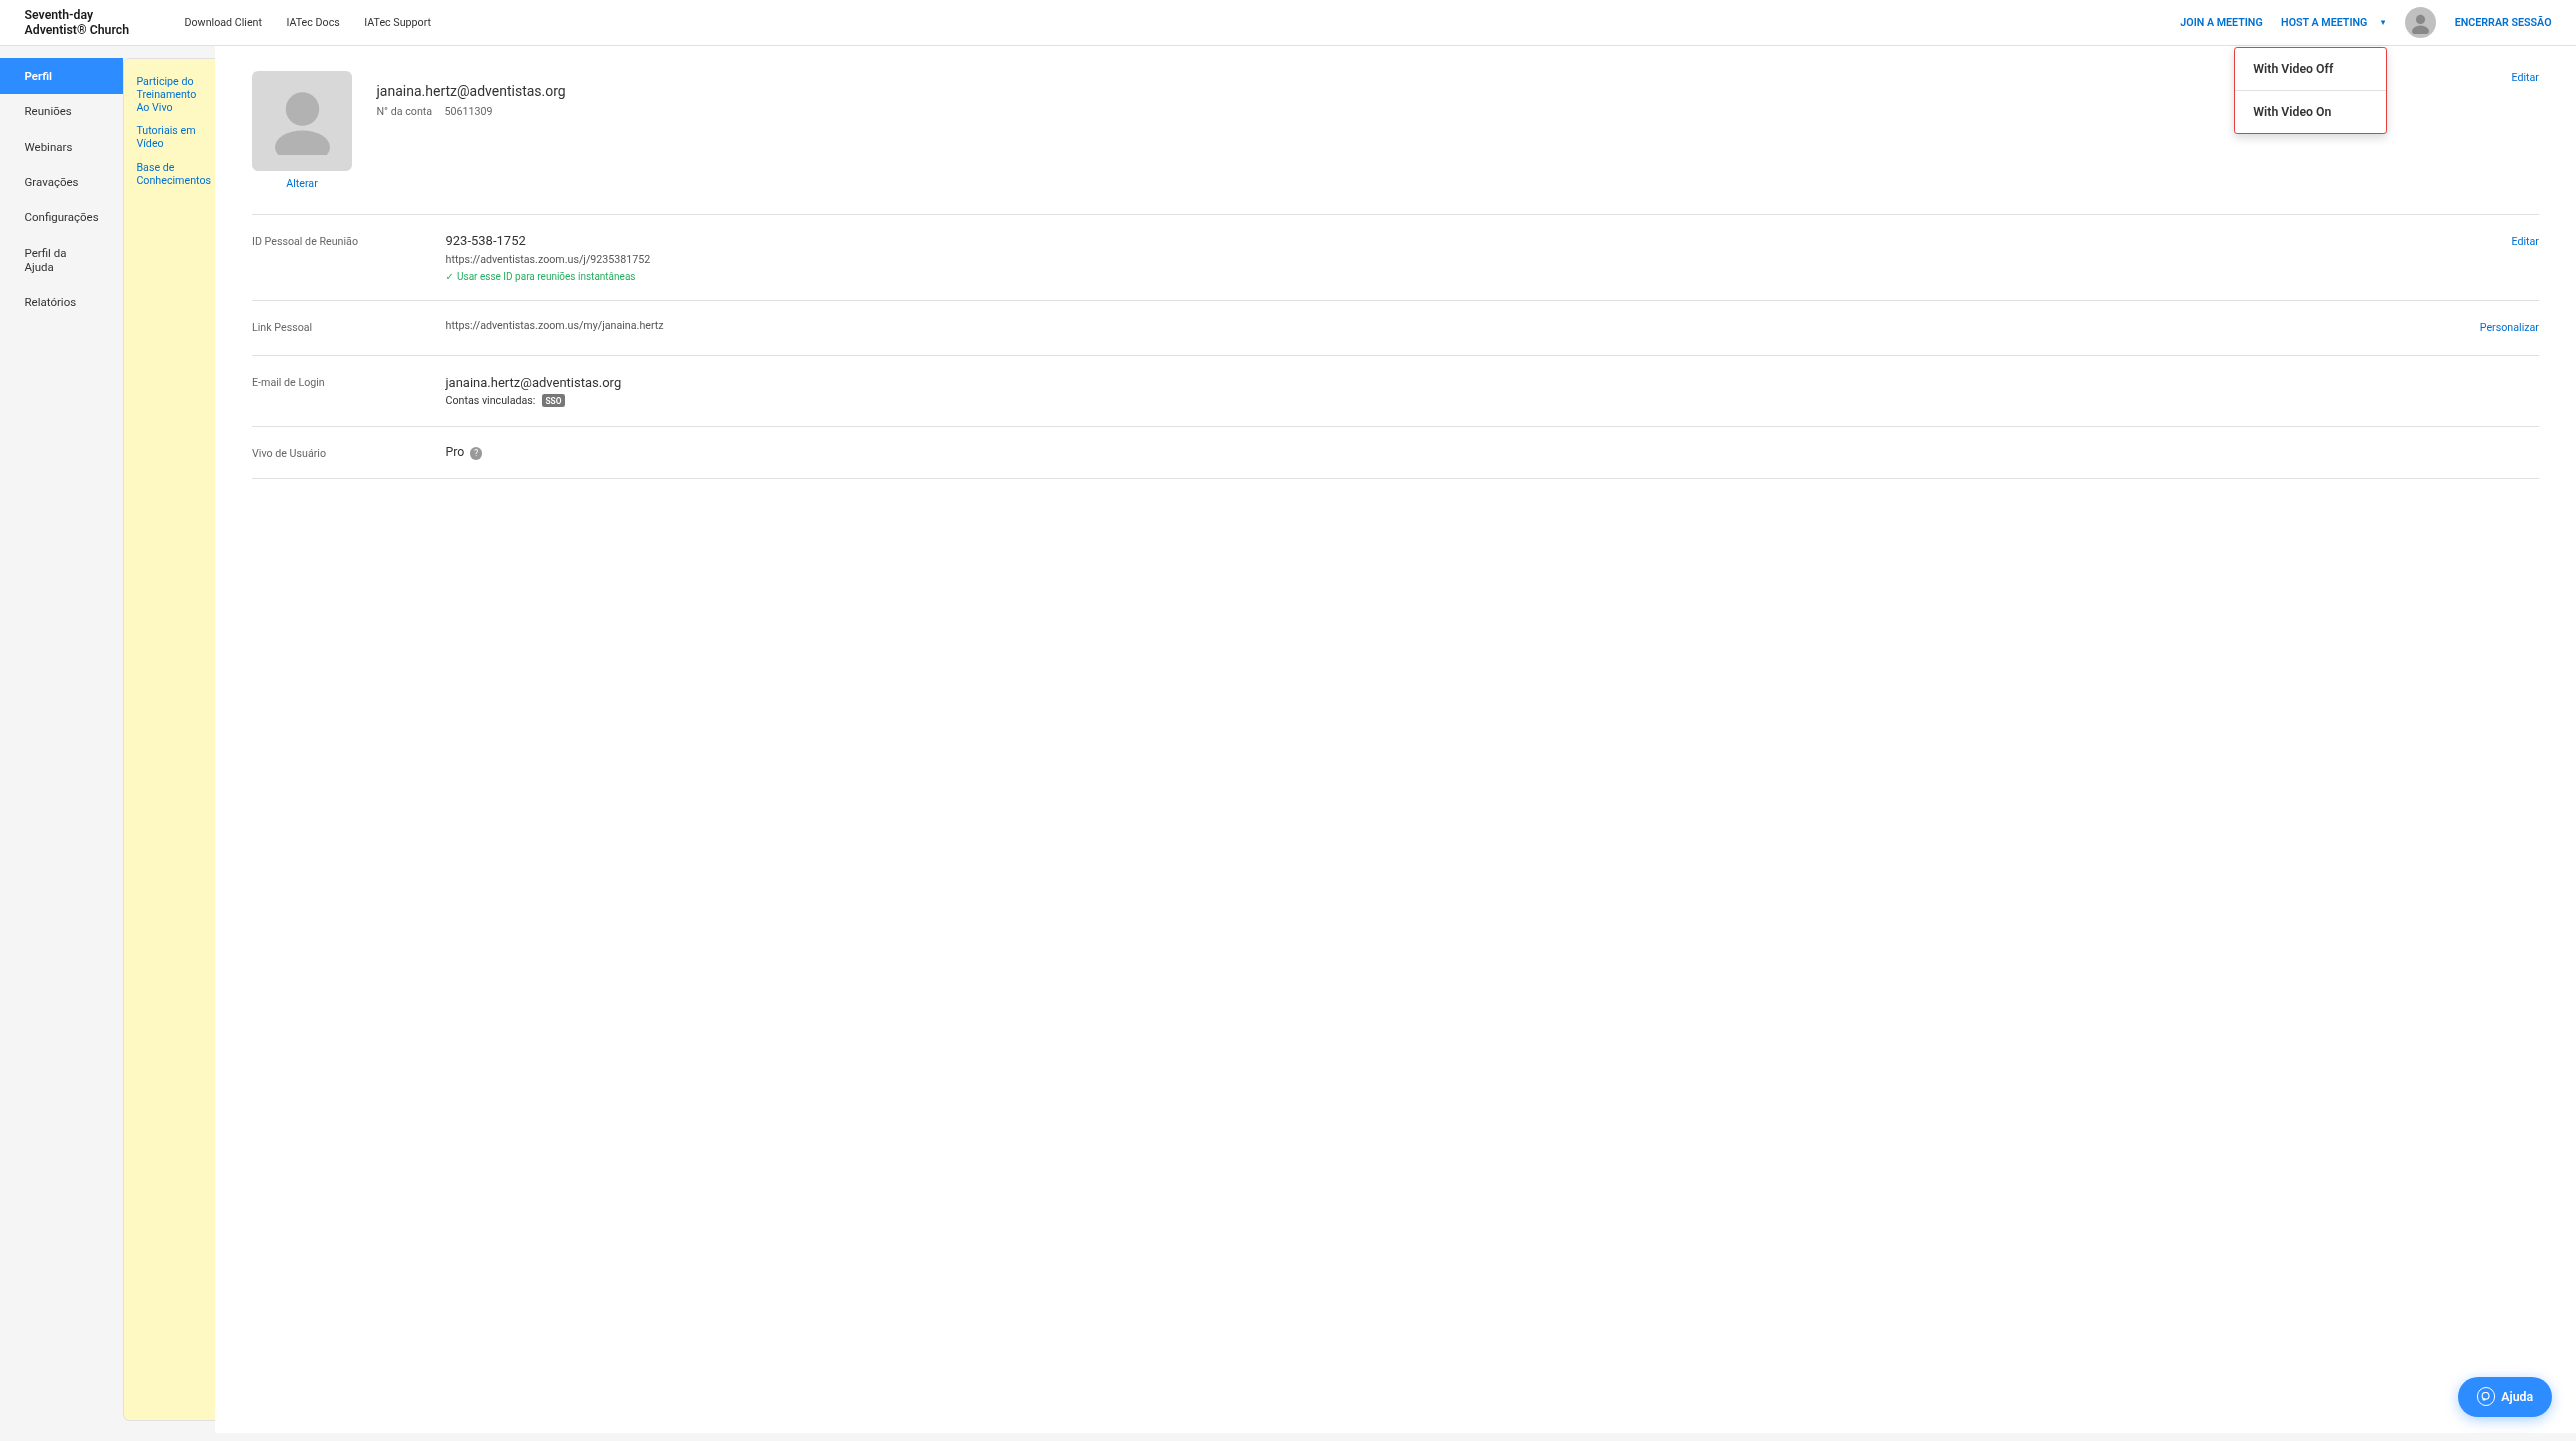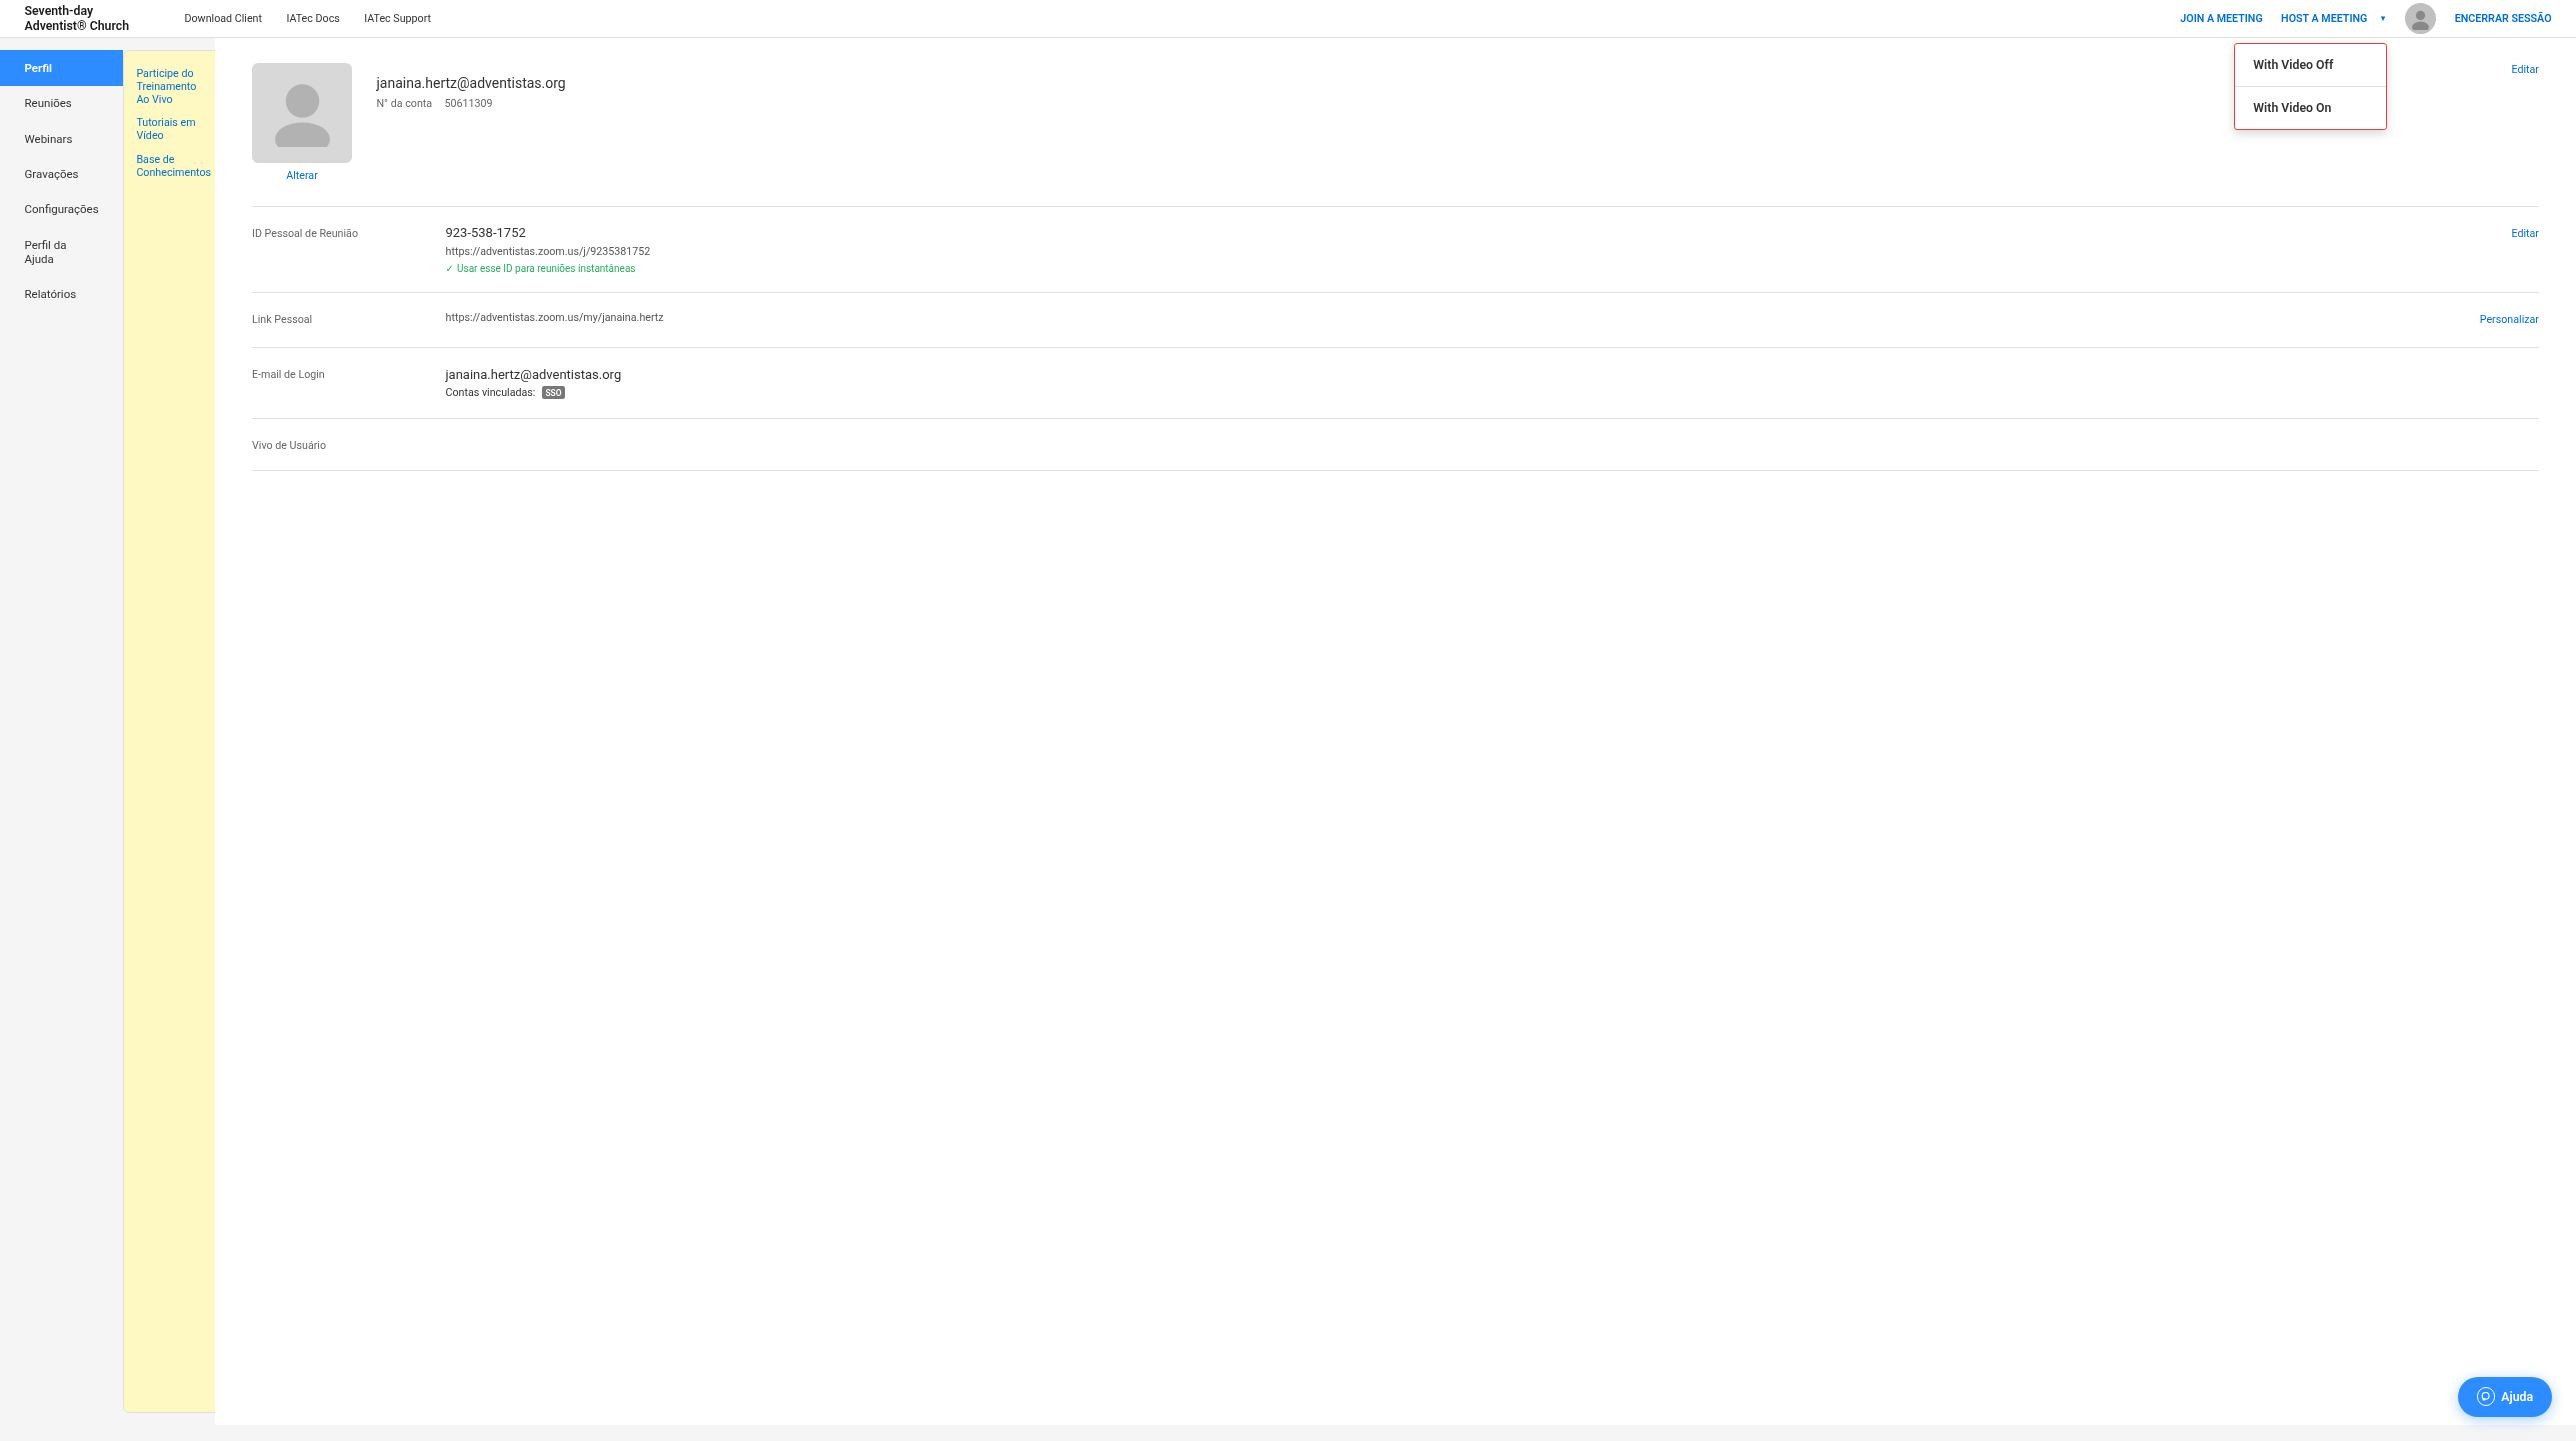--- a/index.html
+++ b/index.html
@@ -5,21 +5,21 @@
     * { box-sizing: border-box; margin: 0; padding: 0; }
     body { font-family: -apple-system, BlinkMacSystemFont, 'Segoe UI', Roboto, sans-serif; background: #f5f5f5; color: #333; font-size: 10.7px; }
 
     
     .header {
       background: #fff;
       border-bottom: 0.8px solid #e0e0e0;
       display: flex;
       align-items: center;
       padding: 0 24.5px;
-      height: 38px;
+      height: 46px;
       position: relative;
       z-index: 100;
     }
     .logo-area {
       display: flex;
       flex-direction: column;
       margin-right: 37px;
       min-width: 123px;
     }
     .logo-text {
@@ -425,20 +425,24 @@
         <div class="info-value-primary">janaina.hertz@adventistas.org</div>
         <div style="display:flex; align-items:center; gap: 3.1px;">
           <span>Contas vinculadas:</span>
           <span class="sso-badge">SSO</span>
         </div>
       </div>
     </div>
 
     <div class="info-row">
       <div class="info-label">Vivo de Usuário</div>
+      <div class="info-value">
+        <span class="pro-badge">Pro</span>
+        <span class="info-icon">?</span>
+      </div>
     </div>
 
   </main>
 </div>
 
 <div class="help-btn">
   <div class="help-circle">
     <svg width="9.2" height="9.2" viewBox="0 0 12 12">
       <circle cx="6" cy="5" r="4.5" fill="none" stroke="white" stroke-width="1.5"></circle>
       <rect x="2" y="8" width="4" height="3" rx="1" fill="white"></rect>

